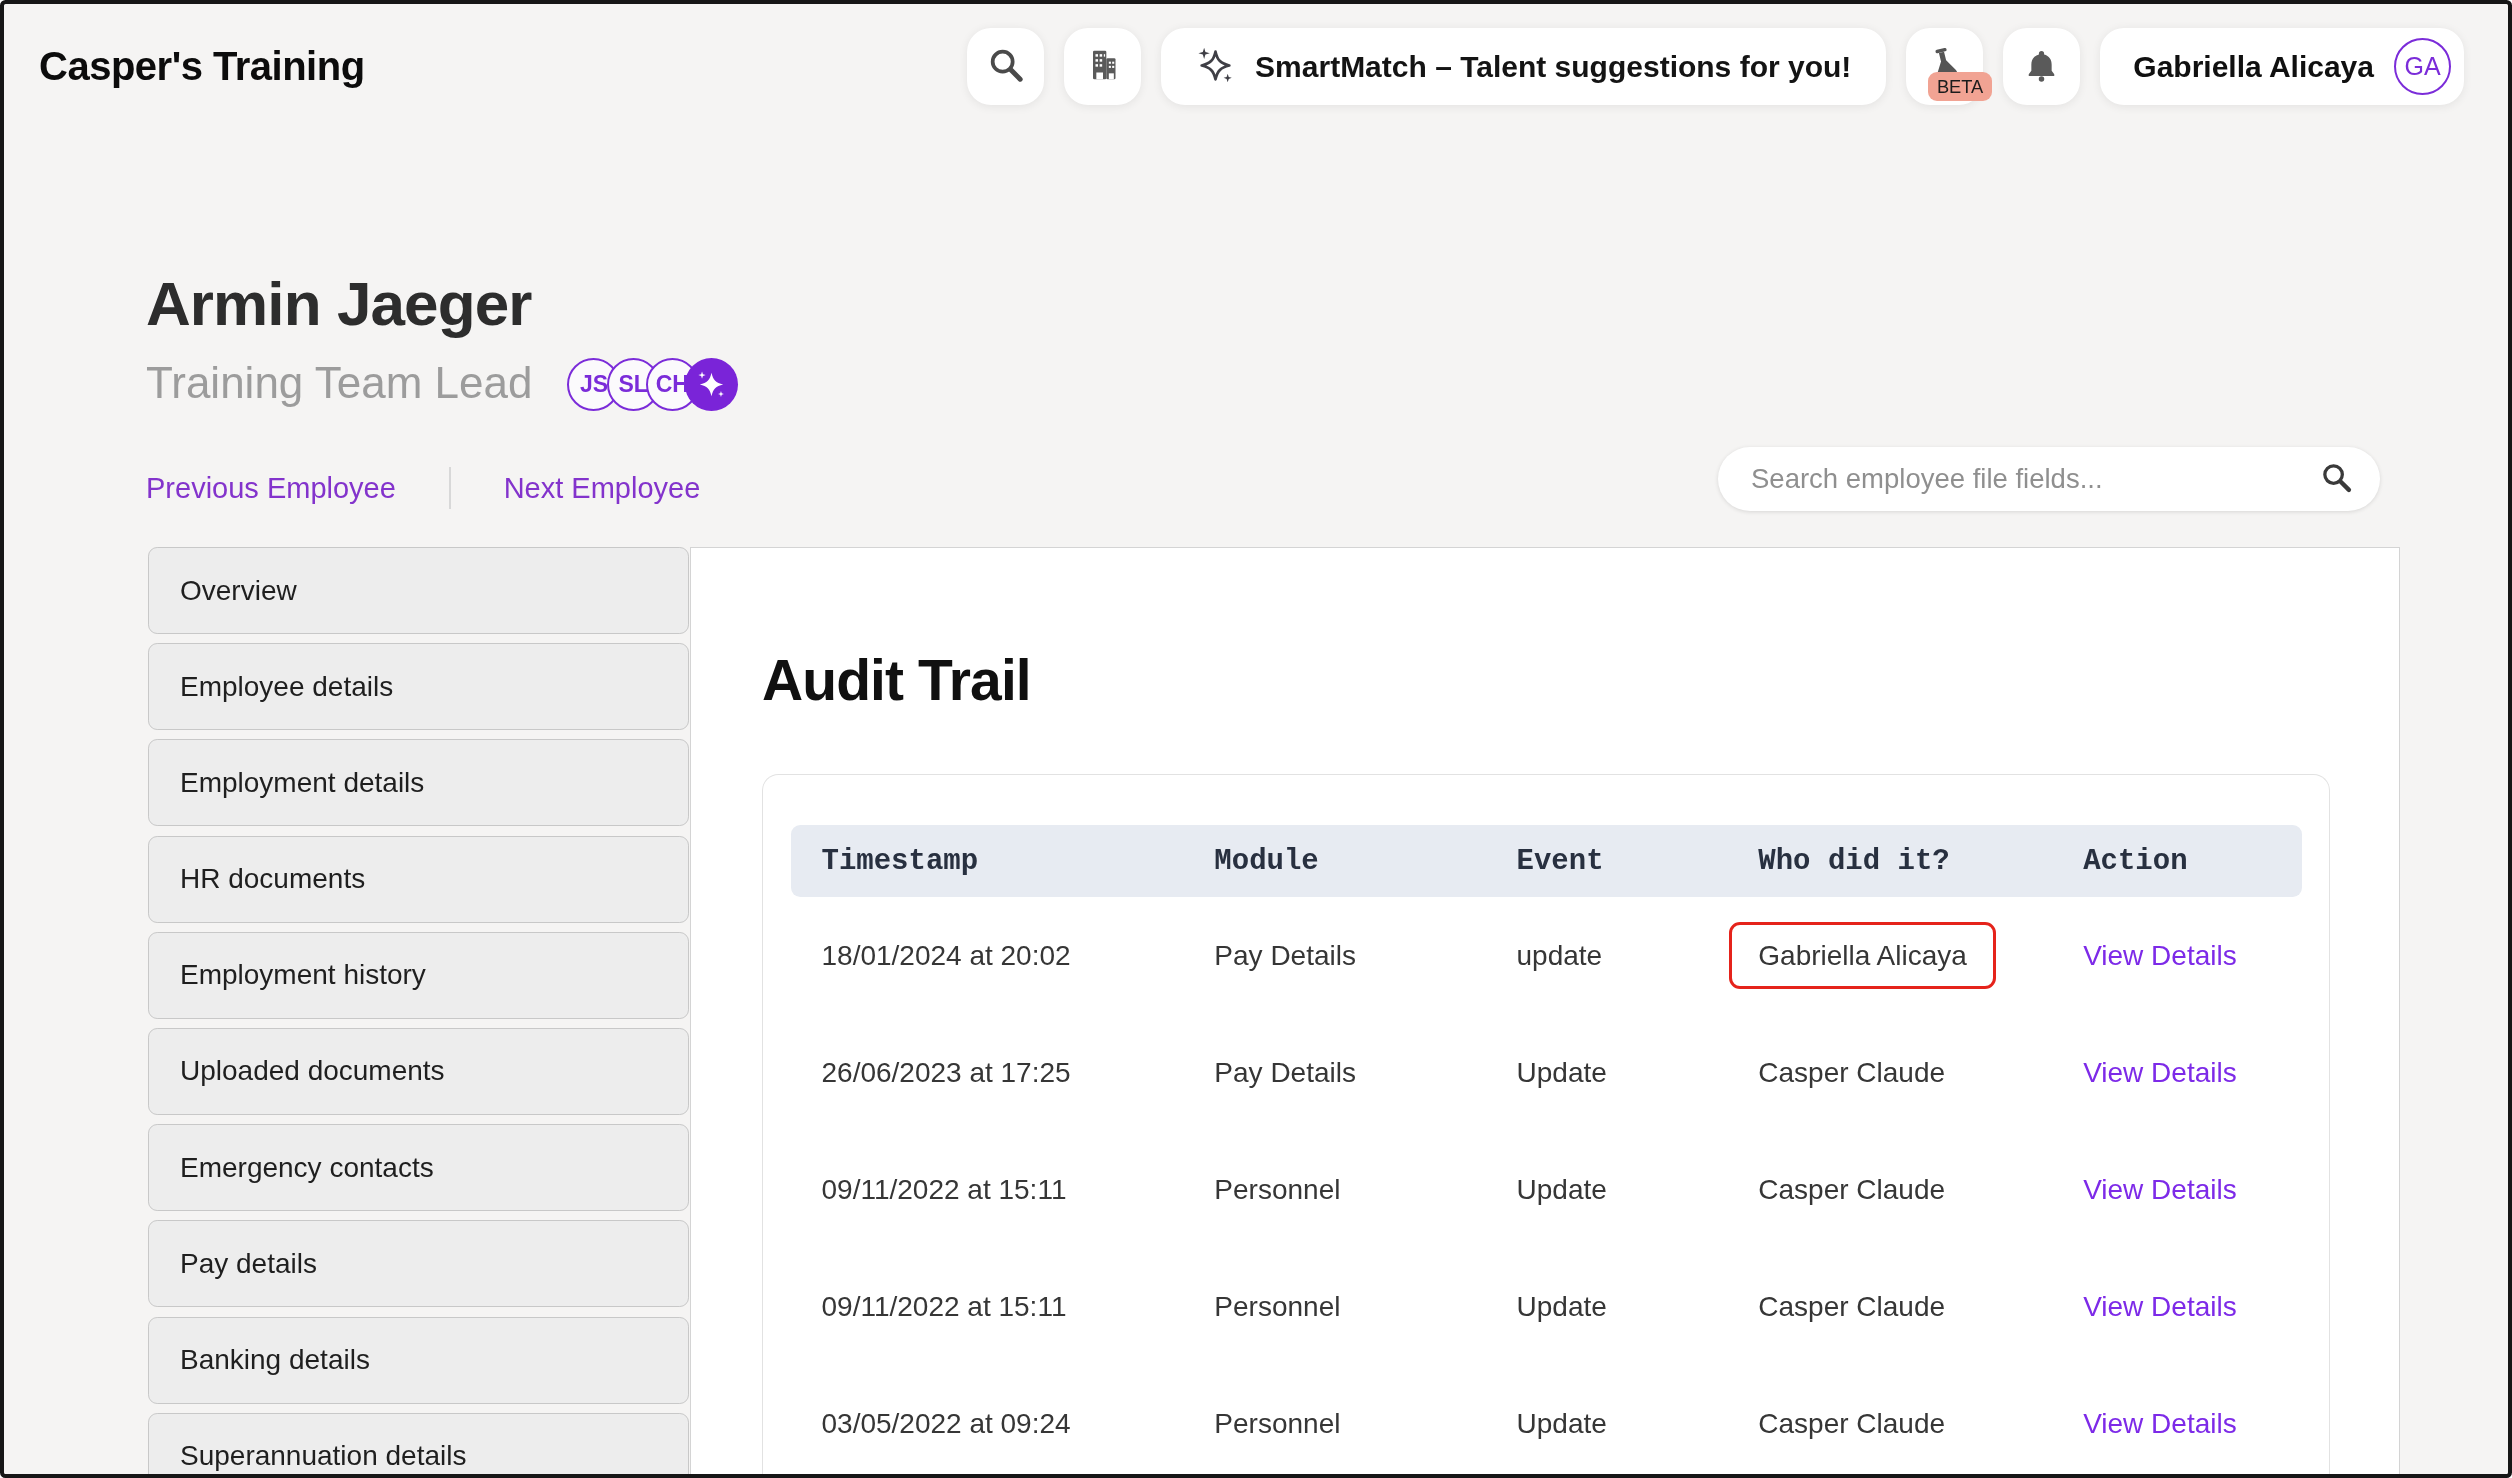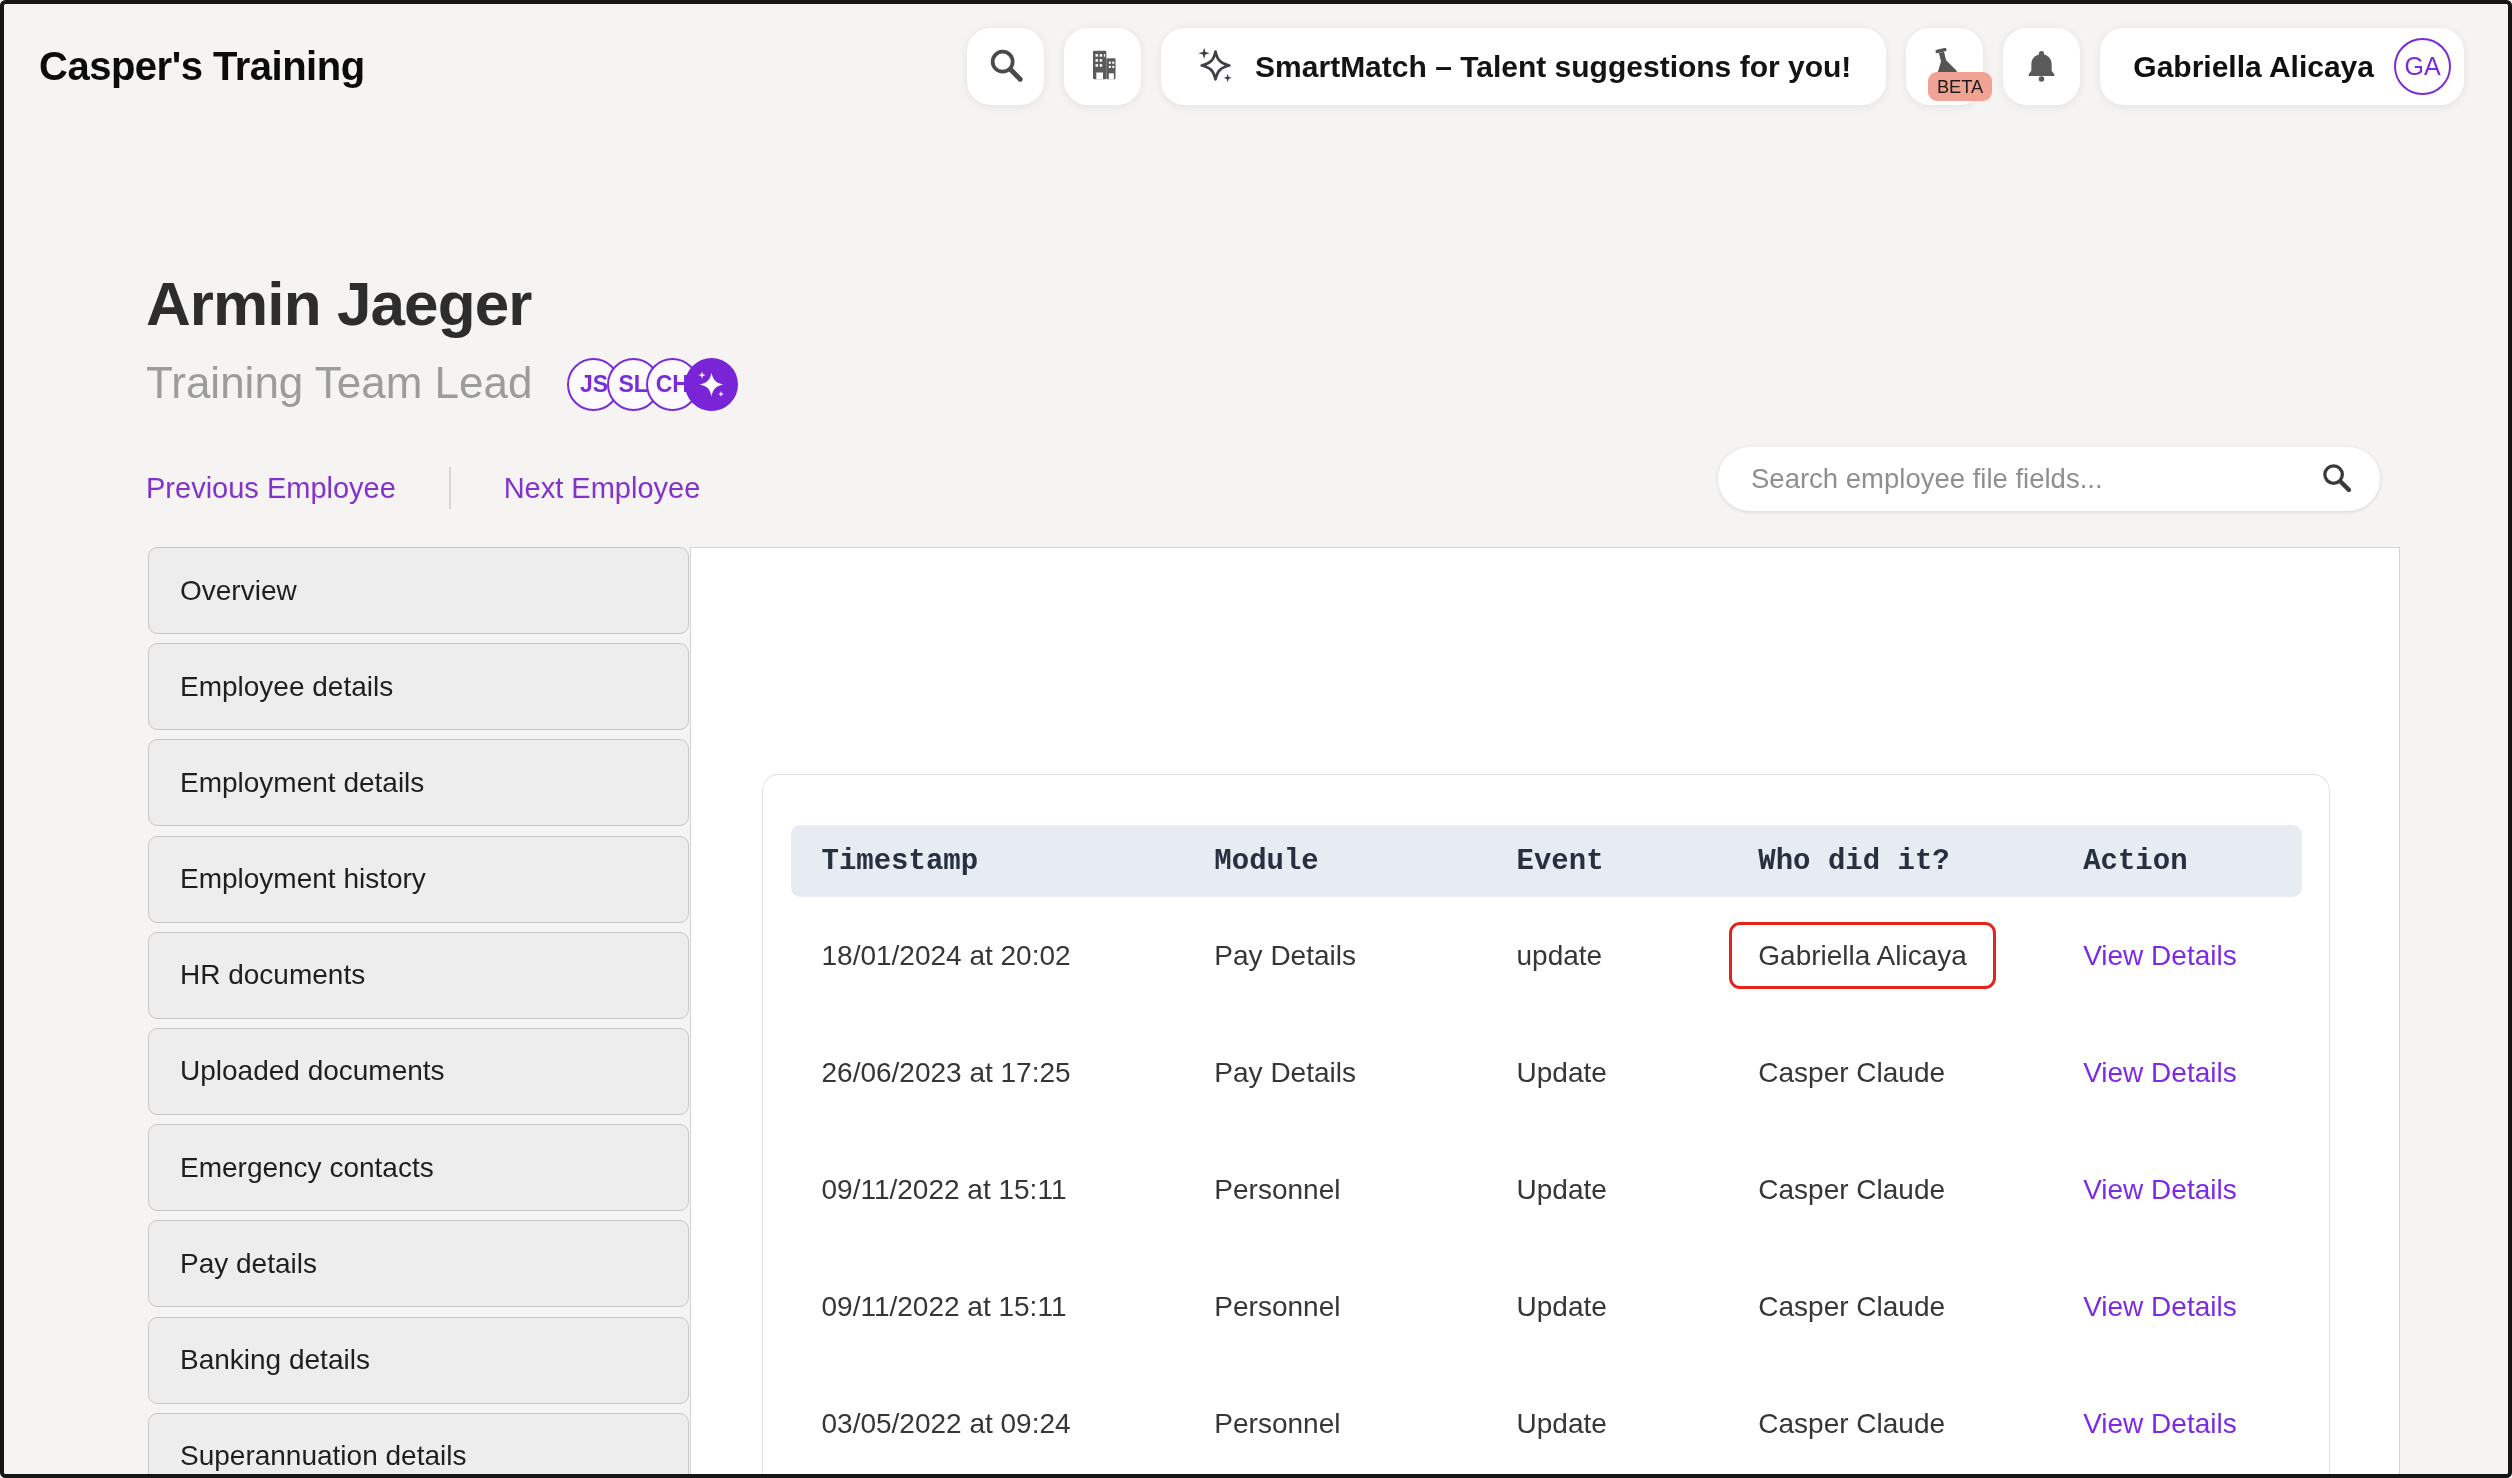--- a/index.html
+++ b/index.html
@@ -243,32 +243,33 @@
           <circle cx="20" cy="20" r="12" fill="none" stroke="#3a3a3a" stroke-width="4.5"></circle>
           <line x1="29.5" y1="29.5" x2="41" y2="41" stroke="#3a3a3a" stroke-width="6" stroke-linecap="round"></line>
         </svg>
     </span>
   </div>
 
   <div class="sidebar">
     <div class="side-item">Overview</div>
     <div class="side-item">Employee details</div>
     <div class="side-item">Employment details</div>
+    <div class="side-item">HR documents</div>
     <div class="side-item">Employment history</div>
-    <div class="side-item">HR documents</div>
     <div class="side-item">Uploaded documents</div>
     <div class="side-item">Emergency contacts</div>
     <div class="side-item">Pay details</div>
     <div class="side-item">Banking details</div>
     <div class="side-item">Superannuation details</div>
     <div class="side-item">Tax declaration</div>
     <div class="side-item">Employee benefits</div>
   </div>
 
   <div class="main-panel">
+    <div class="page-title">Audit Trail</div>
 
     <div class="audit-card">
       <div class="t-head">
         <div>Timestamp</div>
         <div>Module</div>
         <div>Event</div>
         <div>Who did it?</div>
         <div>Action</div>
       </div>
 

